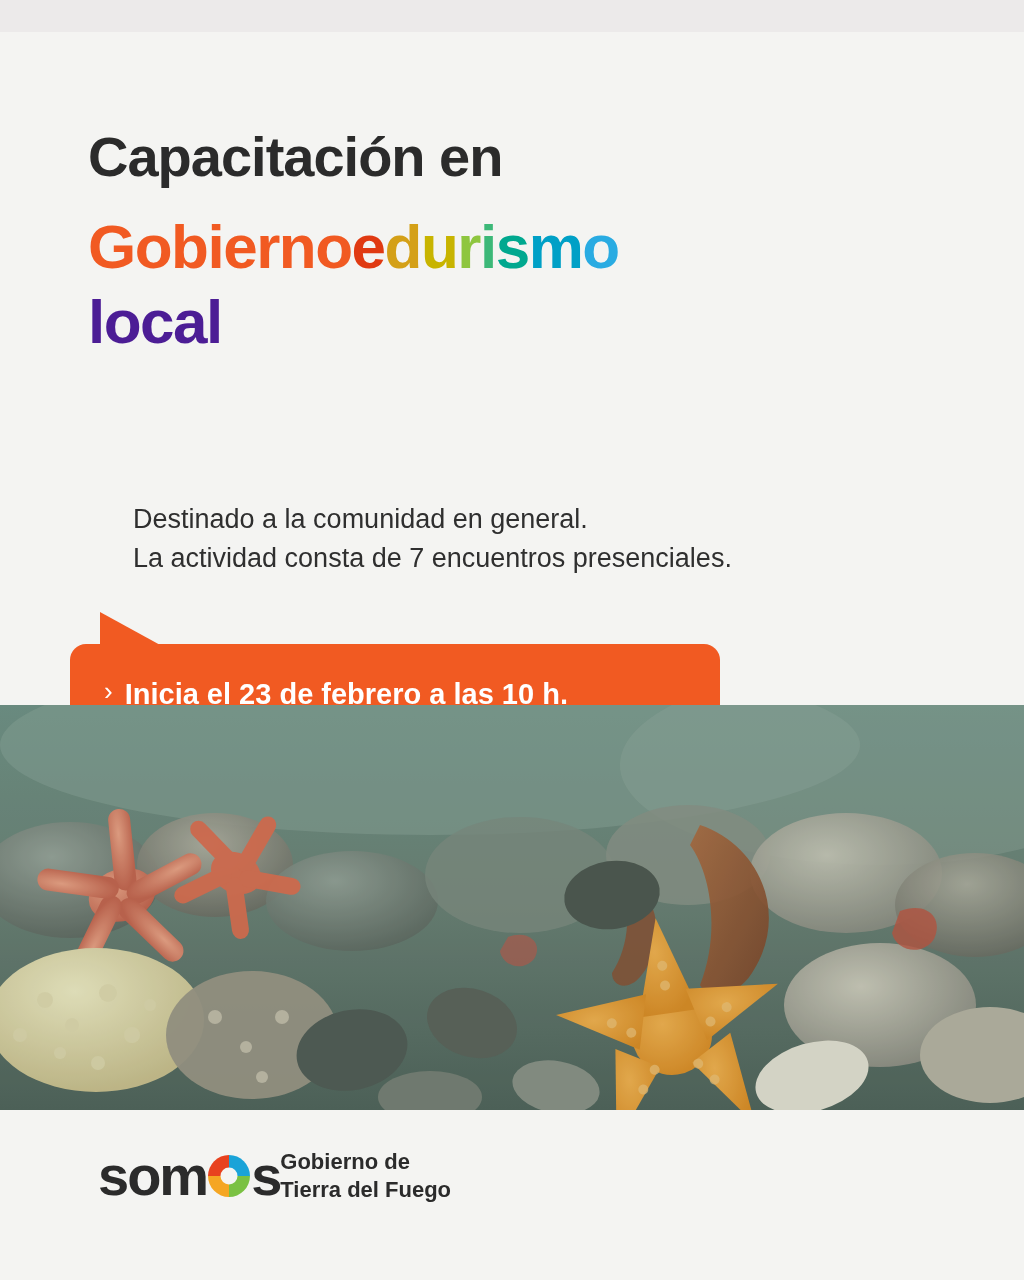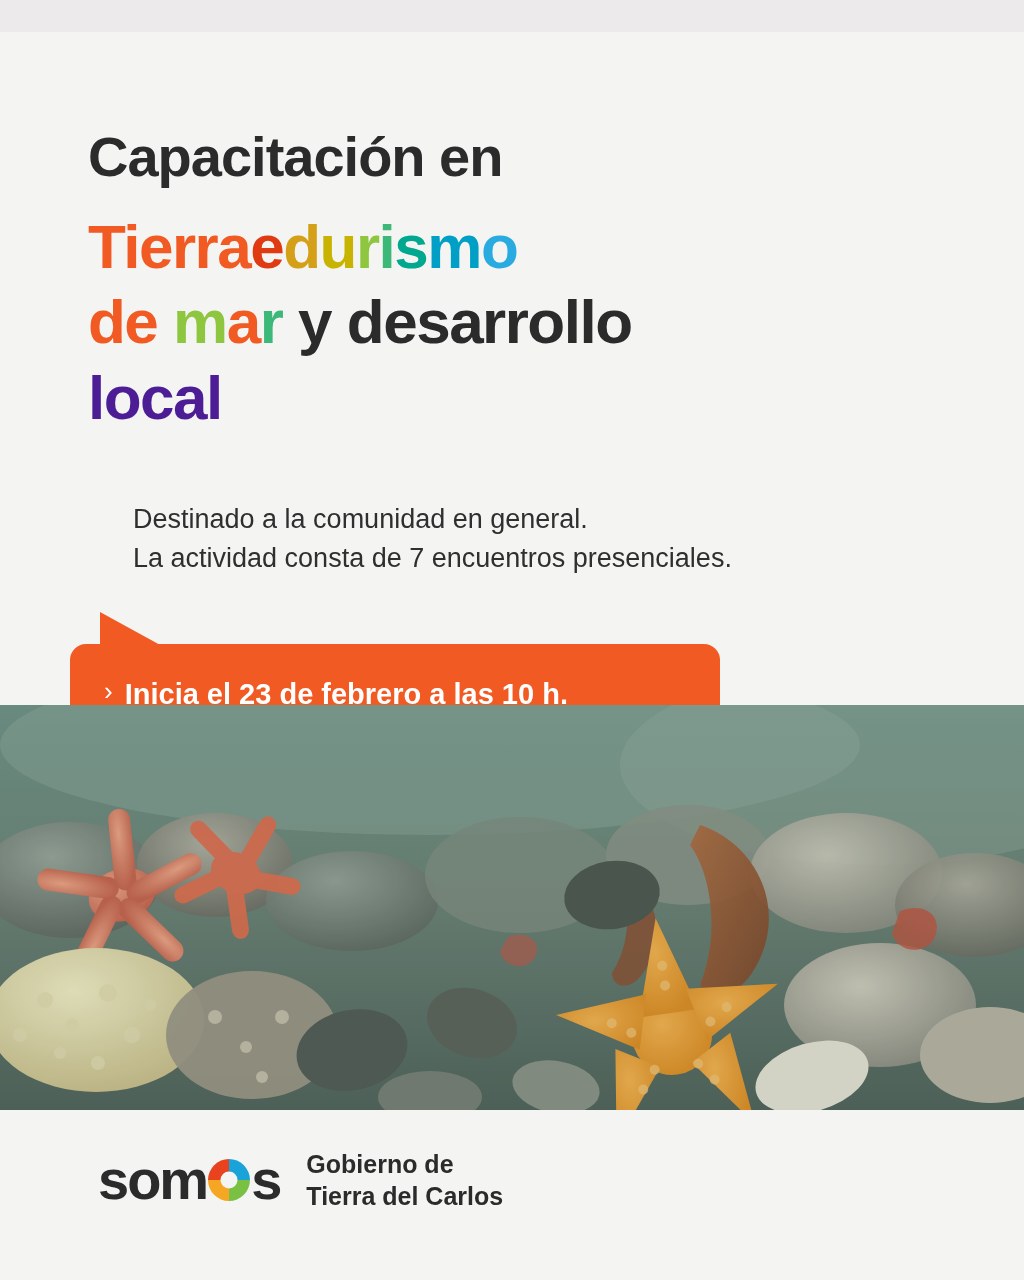--- a/index.html
+++ b/index.html
@@ -165,44 +165,40 @@
   .somos .ring::after {
     content: "";
     position: absolute;
     left: 50%; top: 50%;
     transform: translate(-50%,-50%);
     width: 17px; height: 17px;
     border-radius: 50%;
     background: #f4f4f2;
   }
   .gob {
-    margin-left: 26px;
-    font-size: 25px;
+    font-size: 22px;
     font-weight: bold;
     color: #2b2b2b;
     line-height: 1.28;
   }
   .gob div { white-space: pre; }
 </style>
 </head>
 <body>
 
 <div class="poster">
 
   <div class="topbar"></div>
   <div class="sheet"></div>
 
   <div class="headline">
     <div class="h-line1">Capacitación en</div>
     <div class="h-big">
       <div>
-        <span style="color:#f15a22">Tierra</span><span style="color:#e03a12">e</span><span style="color:#d4a017">d</span><span style="color:#c8b400">u</span><span style="color:#8ec63f">r</span><span style="color:#3cb878">i</span><span style="color:#00a88f">s</span><span style="color:#00a0c6">m</span><span style="color:#29abe2">o</span>
-      </div>
-      <div>
-        <span style="color:#f15a22">de </span><span style="color:#8ec63f">m</span><span style="color:#f15a22">a</span><span style="color:#3cb878">r</span><span style="color:#2b2b2b"> y desarrollo</span>
+        <span style="color:#f15a22">Gobierno</span><span style="color:#e03a12">e</span><span style="color:#d4a017">d</span><span style="color:#c8b400">u</span><span style="color:#8ec63f">r</span><span style="color:#3cb878">i</span><span style="color:#00a88f">s</span><span style="color:#00a0c6">m</span><span style="color:#29abe2">o</span>
       </div>
       <div style="color:#4c1d95">local</div>
     </div>
   </div>
 
   <div class="subtitle">
     <div>Destinado a la comunidad en general.</div>
     <div>La actividad consta de 7 encuentros presenciales.</div>
   </div>
 
@@ -356,17 +352,17 @@
 
   <div class="footer"></div>
   <div class="logo-block">
     <div class="somos">
       <span>som</span>
         <span class="ring"></span>
         <span>s</span>
     </div>
     <div class="gob">
       <div>Gobierno de</div>
-      <div>Tierra del Carlos</div>
+      <div>Tierra del Fuego</div>
     </div>
   </div>
 
 </div>
 
 </body></html>

